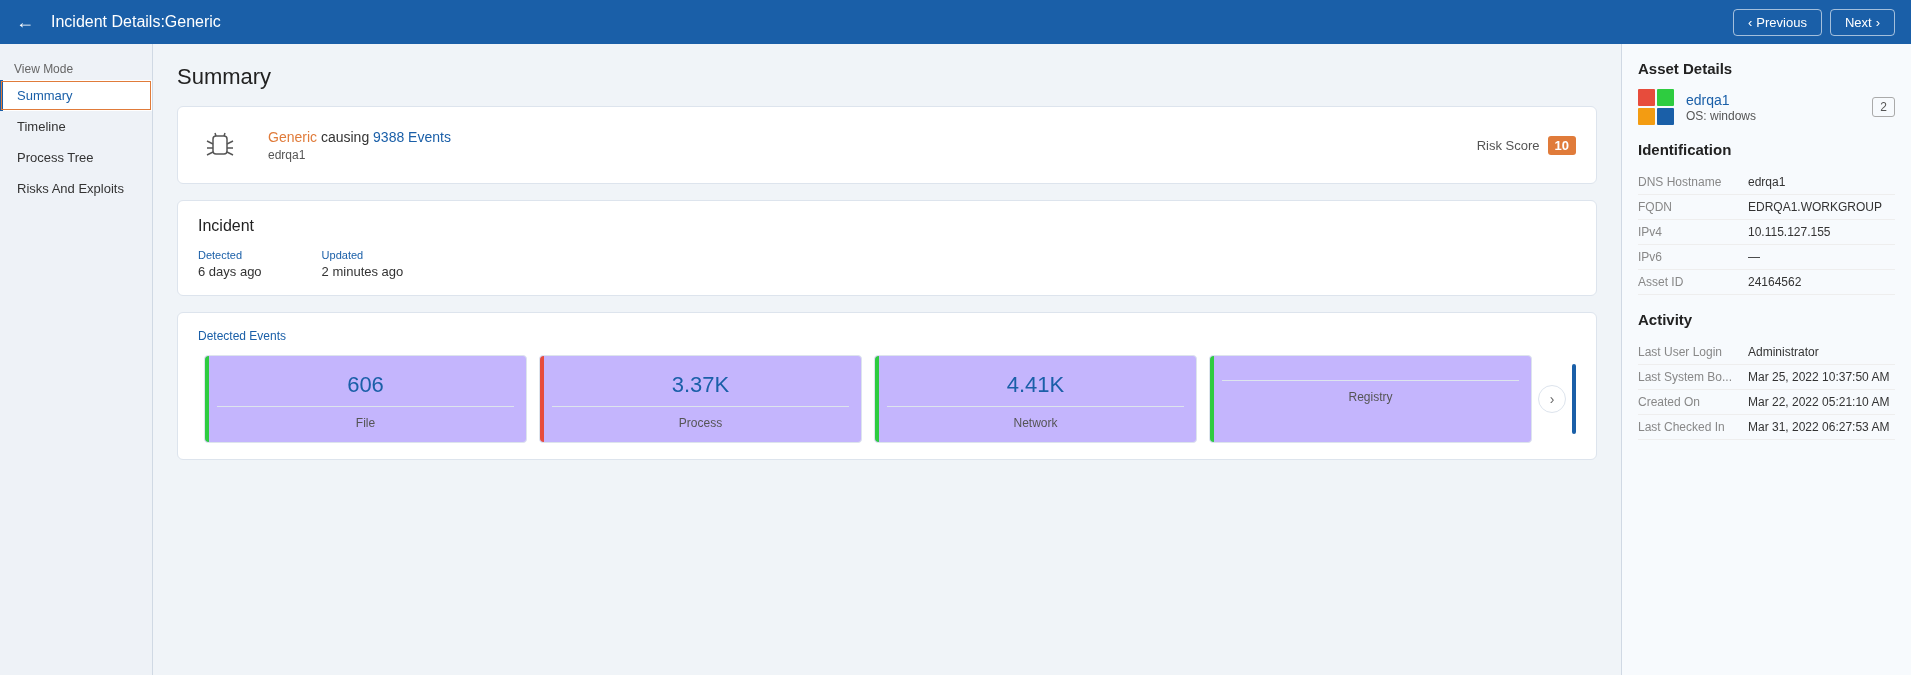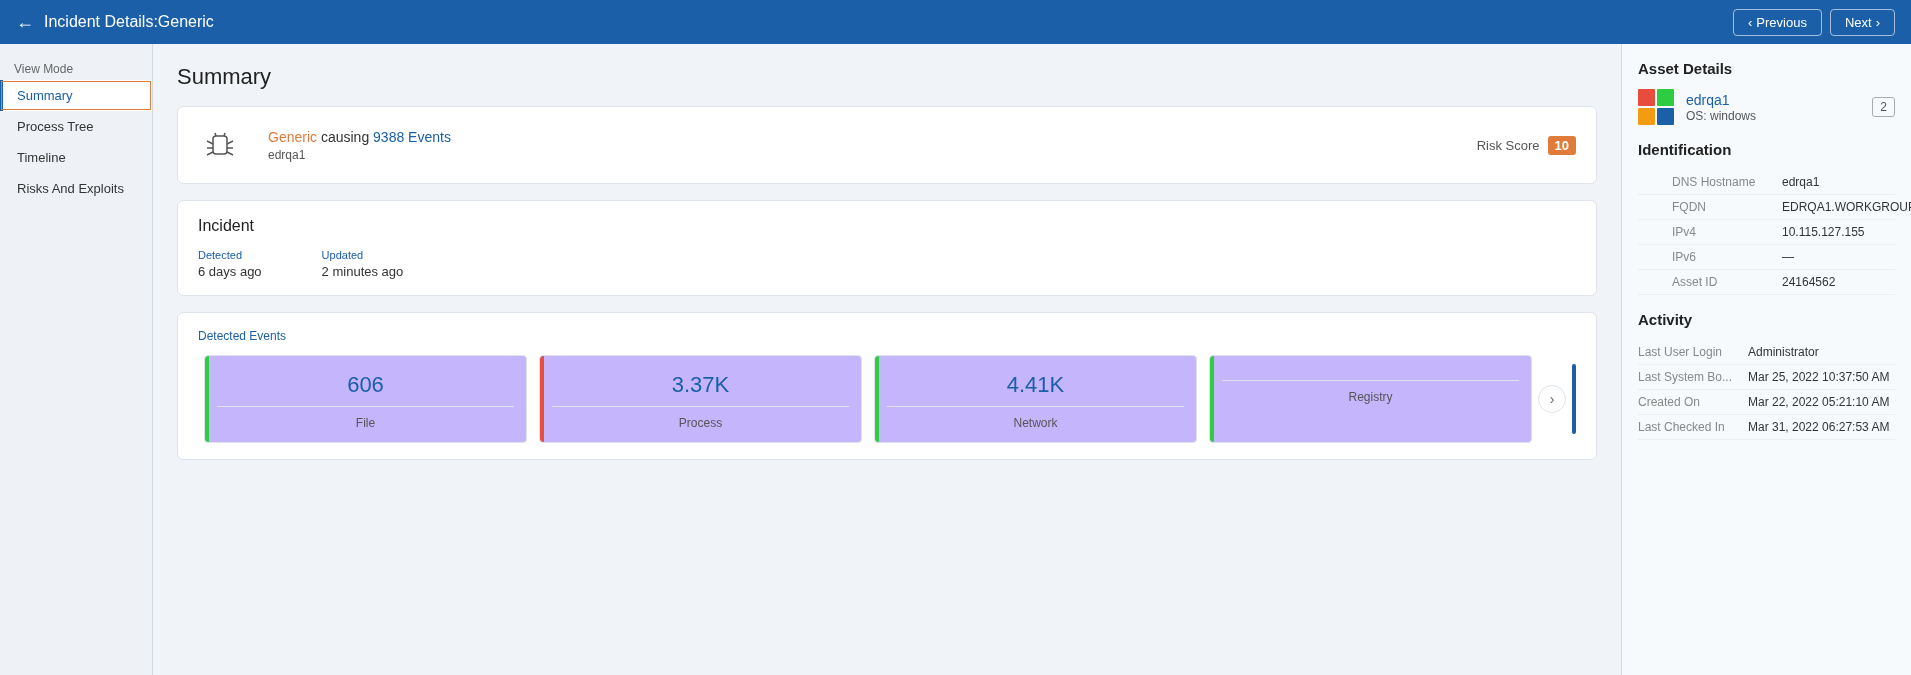--- a/index.html
+++ b/index.html
@@ -17,20 +17,21 @@
     }
     .topbar-left {
       display: flex;
       align-items: center;
       gap: 10px;
     }
     .topbar-title {
       font-size: 16px;
       font-weight: 500;
       color: white;
+      margin-left: 7px;
     }
     .topbar-nav {
       display: flex;
       gap: 8px;
     }
     .nav-btn {
       border: 1px solid rgba(255,255,255,0.6);
       background: transparent;
       color: white;
       padding: 5px 14px;
@@ -291,21 +292,20 @@
     .id-row {
       display: flex;
       padding: 5px 0;
       border-bottom: 1px solid #eee;
       font-size: 12px;
     }
     .id-label {
       color: #888;
       width: 110px;
       flex-shrink: 0;
-      margin-left: 34px;
     }
     .id-value {
       color: #333;
     }
 
     .activity-section {}
     .activity-row {
       display: flex;
       padding: 5px 0;
       border-bottom: 1px solid #eee;
@@ -340,22 +340,22 @@
       <span>›</span>
     </button>
   </div>
 </div>
 
 <div class="layout">
 
   <div class="sidebar">
     <div class="sidebar-section-label">View Mode</div>
     <div class="sidebar-item active">Summary</div>
+    <div class="sidebar-item">Timeline</div>
     <div class="sidebar-item">Process Tree</div>
-    <div class="sidebar-item">Timeline</div>
     <div class="sidebar-item">Risks And Exploits</div>
   </div>
 
   <div class="main">
     <div class="page-title">Summary</div>
 
     <div class="card incident-header-card">
       <div class="incident-header-left">
         <div class="bug-icon">
           <svg width="38" height="38" viewBox="0 0 38 38" fill="none">

